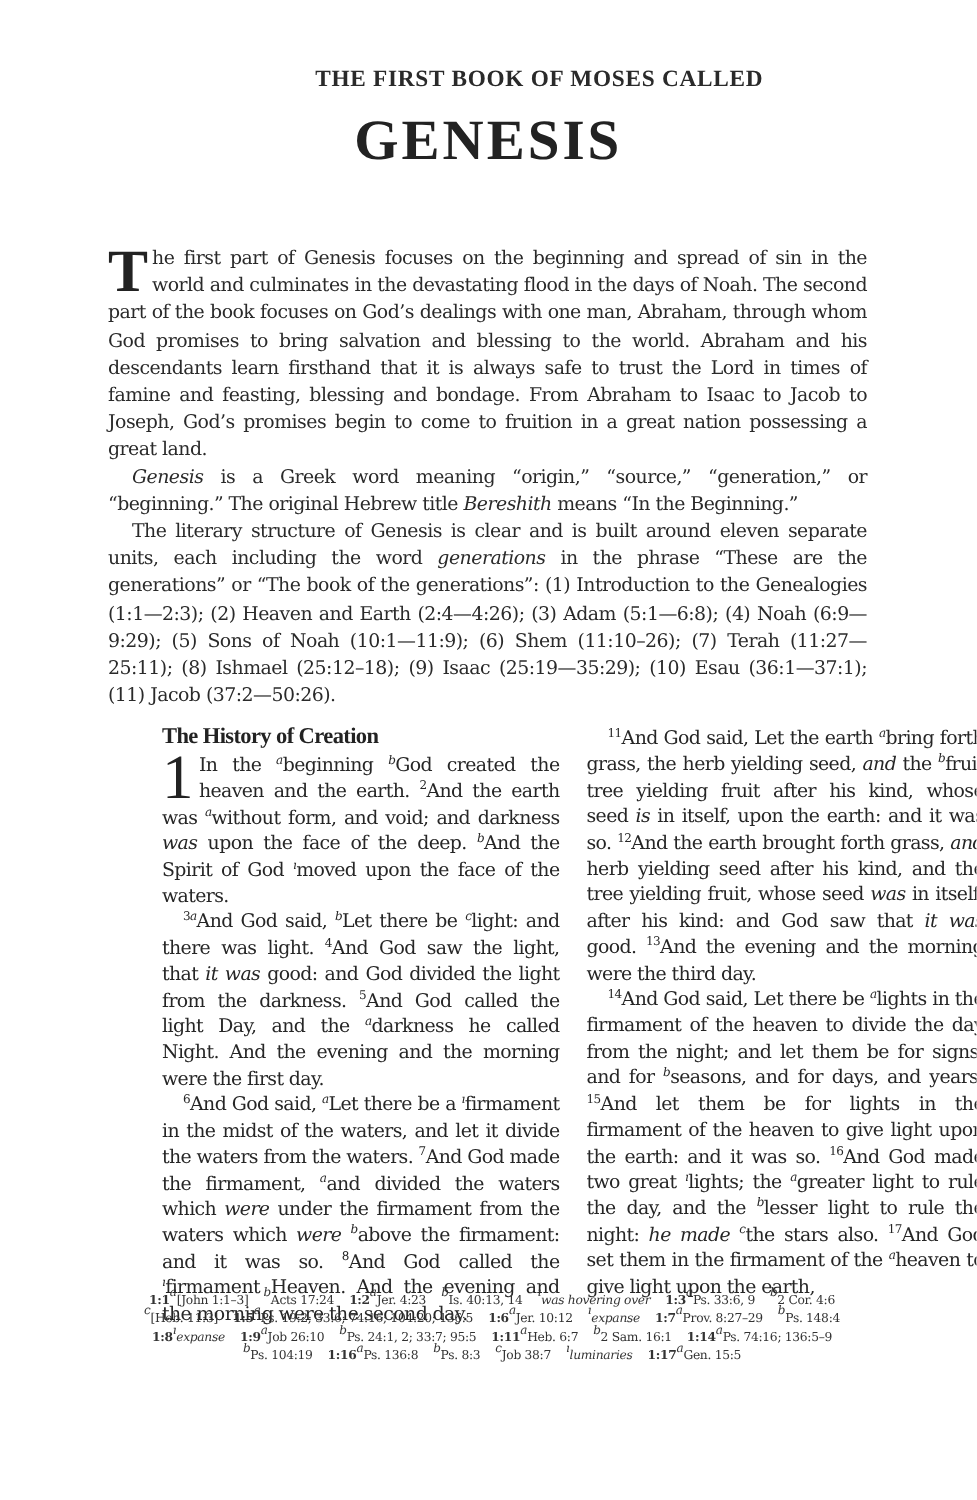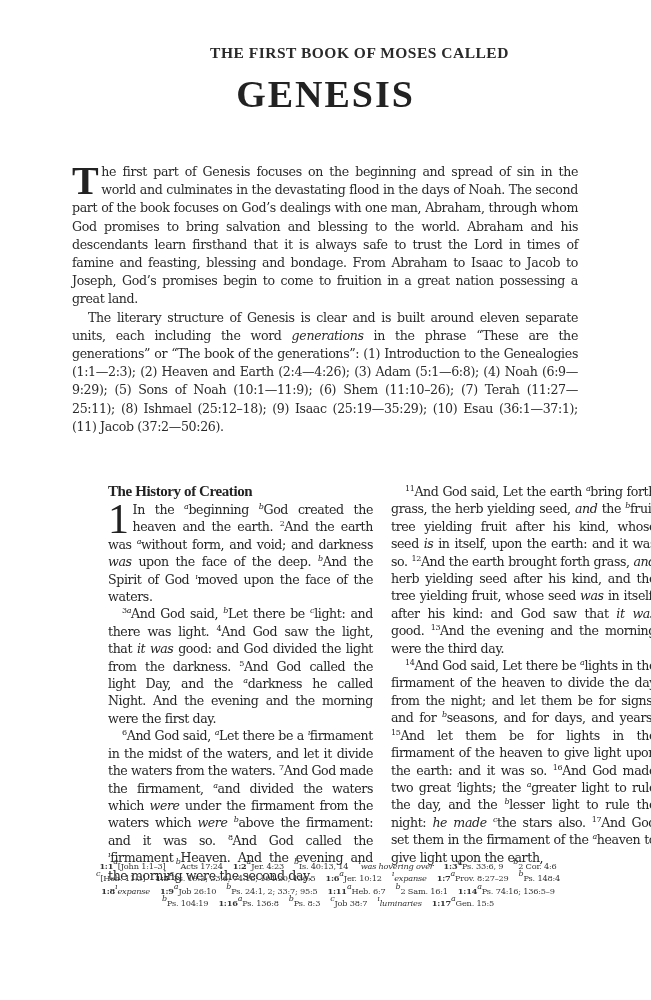--- a/index.html
+++ b/index.html
@@ -62,20 +62,21 @@
   .fn-ref { font-weight: bold; }
 </style>
 </head>
 <body>
 
 <div class="subtitle">THE FIRST BOOK OF MOSES CALLED</div>
 <div class="title">GENESIS</div>
 
 <div class="intro">
   <p><span class="dropcap-T">T</span><span>he first part of Genesis focuses on the beginning and spread of sin in the world and culminates in the devastating flood in the days of Noah. The second part of the book focuses on God’s dealings with one man, Abraham, through whom God promises to bring salvation and blessing to the world. Abraham and his descendants learn firsthand that it is always safe to trust the Lord in times of famine and feasting, blessing and bondage. From Abraham to Isaac to Jacob to Joseph, God’s promises begin to come to fruition in a great nation possessing a great land.</span></p>
+  <p class="indent"><em>Genesis</em><span> is a Greek word meaning “origin,” “source,” “generation,” or “beginning.” The original Hebrew title </span><em>Bereshith</em><span> means “In the Beginning.”</span></p>
   <p class="indent"><span>The literary structure of Genesis is clear and is built around eleven separate units, each including the word </span><em>generations</em><span> in the phrase “These are the generations” or “The book of the generations”: (1) Introduction to the Genealogies (1:1—2:3); (2) Heaven and Earth (2:4—4:26); (3) Adam (5:1—6:8); (4) Noah (6:9—9:29); (5) Sons of Noah (10:1—11:9); (6) Shem (11:10–26); (7) Terah (11:27—25:11); (8) Ishmael (25:12–18); (9) Isaac (25:19—35:29); (10) Esau (36:1—37:1); (11) Jacob (37:2—50:26).</span></p>
 </div>
 
 <div class="columns">
   <div class="col left">
     <div class="section-heading">The History of Creation</div>
     <span class="chap-num">1</span>
     <div id="left-verses">
         <p><span>In the </span><sup class="note">a</sup><span>beginning </span><sup class="note">b</sup><span>God created the heaven and the earth. </span><sup>2</sup><span>And the earth was </span><sup class="note">a</sup><span>without form, and void; and darkness </span><em>was</em><span> upon the face of the deep. </span><sup class="note">b</sup><span>And the Spirit of God </span><sup class="note">ı</sup><span>moved upon the face of the waters.</span></p>
         <p class="verse"><sup>3</sup><sup class="note">a</sup><span>And God said, </span><sup class="note">b</sup><span>Let there be </span><sup class="note">c</sup><span>light: and there was light. </span><sup>4</sup><span>And God saw the light, that </span><em>it was</em><span> good: and God divided the light from the darkness. </span><sup>5</sup><span>And God called the light Day, and the </span><sup class="note">a</sup><span>darkness he called Night. And the evening and the morning were the first day.</span></p>

